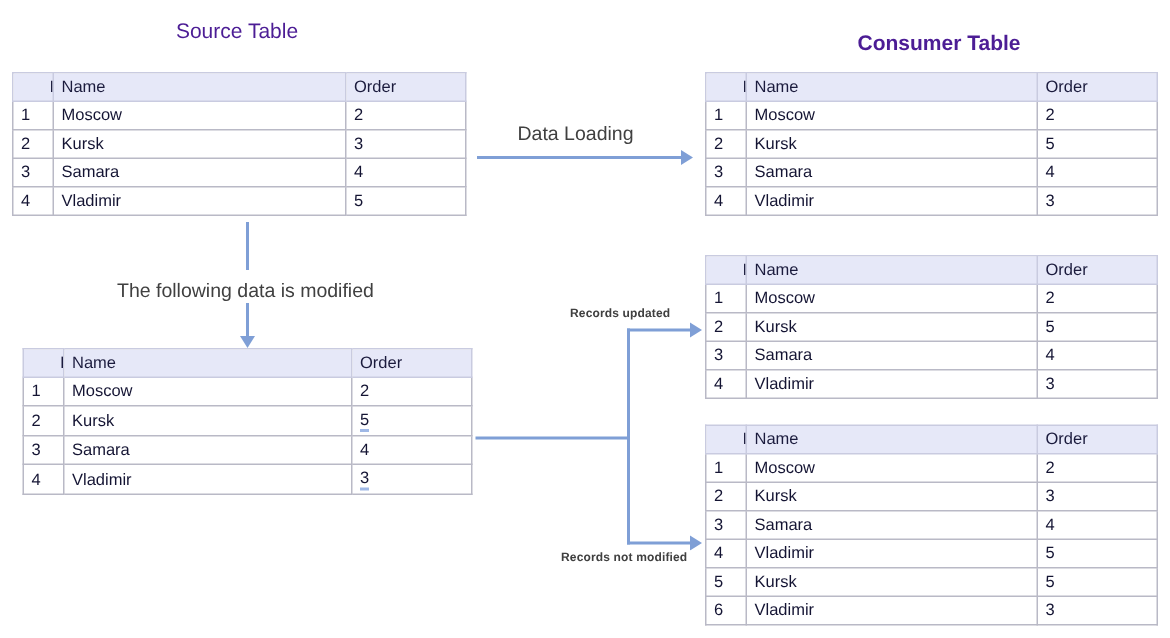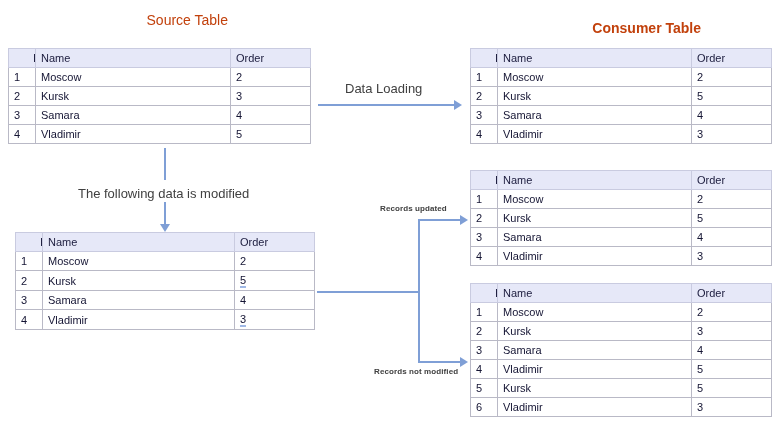--- a/index.html
+++ b/index.html
@@ -12,23 +12,23 @@
     height: 425px;
     position: relative;
     overflow: hidden;
     font-family: "Liberation Sans", sans-serif;
     color: #1b1b33;
   }
 
   .title {
     position: absolute;
     font-size: 14px;
-    color: #c2410c;
+    color: #4c1d95;
     white-space: nowrap;
-    text-align: right;
+    text-align: center;
   }
   .title.bold { font-weight: bold; }
 
   
   .tbl {
     position: absolute;
     border-collapse: collapse;
     table-layout: fixed;
     background: #ffffff;
     font-size: 11px;

